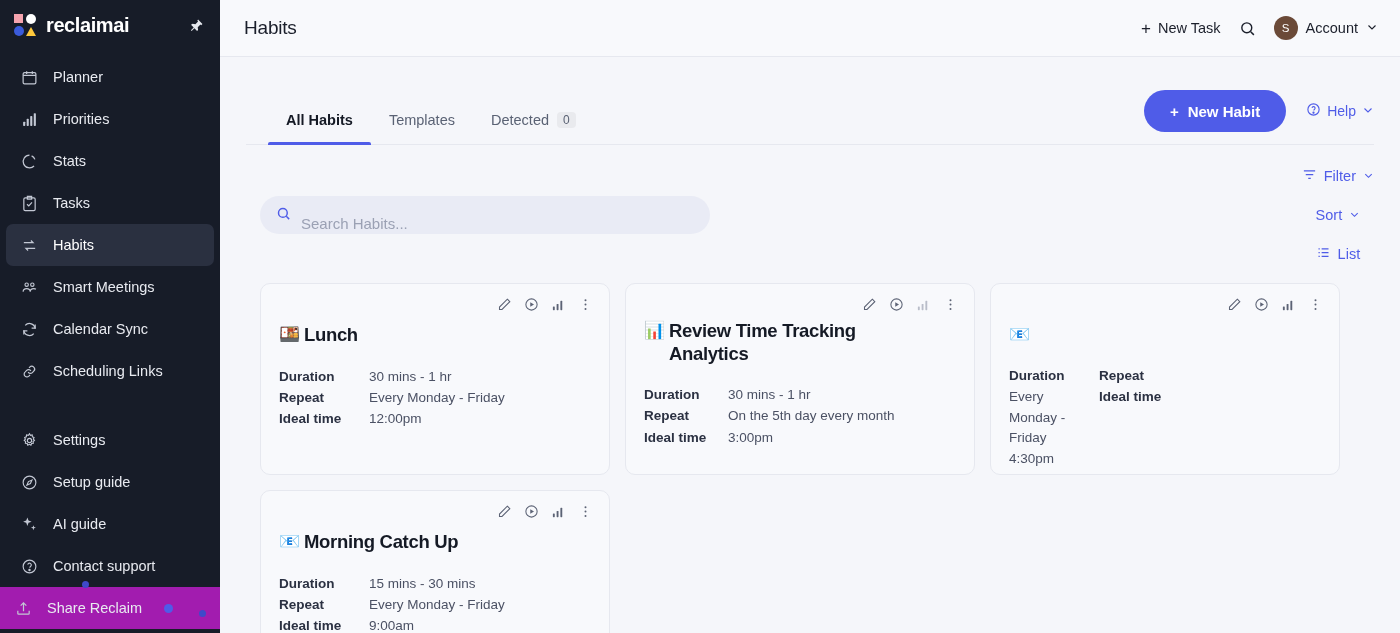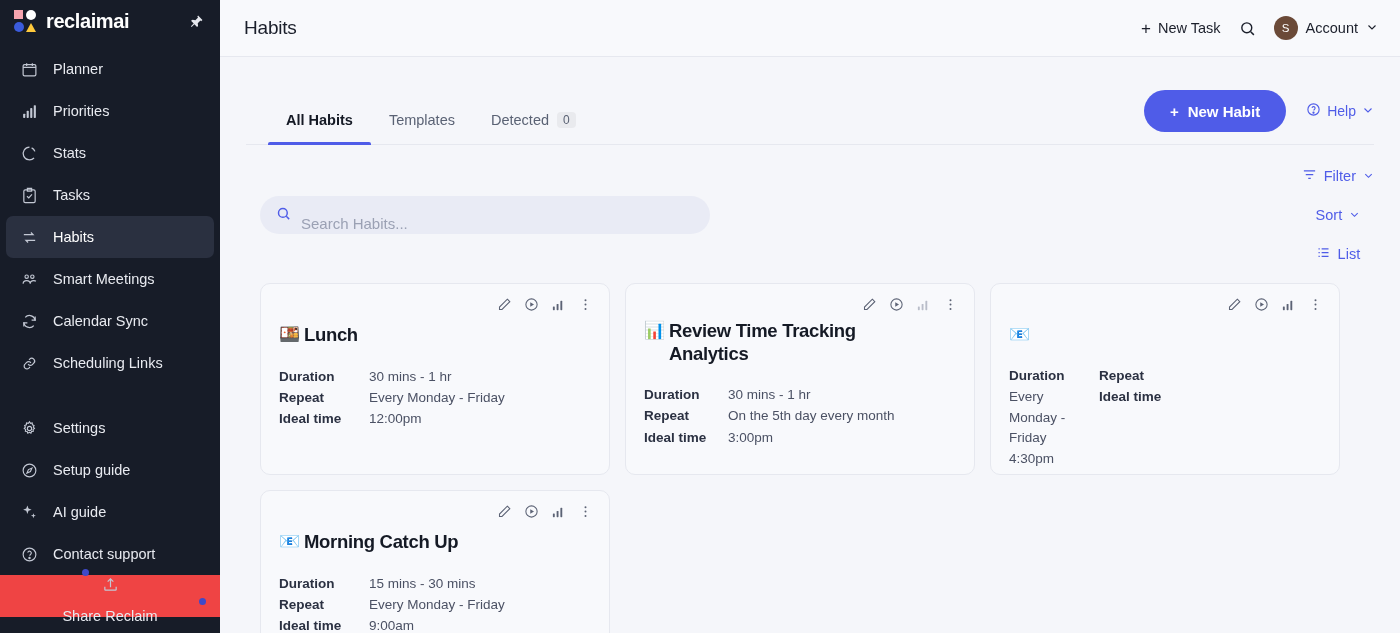--- a/index.html
+++ b/index.html
@@ -48,22 +48,22 @@
   .nav-item {
     height: 42px; display: flex; align-items: center; gap: 14px;
     padding: 0 14px; margin: 0 6px; border-radius: 7px;
     color: #e8eaf0; font-size: 14.5px; cursor: pointer;
   }
   .nav-item .ico { width: 19px; height: 19px; display:flex; align-items:center; justify-content:center; color:#c3c8d4; flex:0 0 19px;}
   .nav-item.active { background: #2a3040; }
   .nav-item.active .label { color: #ffffff; }
   .label { white-space: nowrap; }
   .nav-gap { height: 28px; }
-  .nav-bottom { margin-top: auto; padding-bottom: 16px; }
-  .share-row { background: #ef4444; margin: 0; border-radius: 0; position: relative; flex-direction: column; }
+  .nav-bottom { margin-top: auto; padding-bottom: 4px; }
+  .share-row { background: #a21caf; margin: 0; border-radius: 0; position: relative; }
   .dot-blue { width: 9px; height: 9px; border-radius: 50%; background: #4f5ce8; display:inline-block;}
   .dot-blue-sm { width: 7px; height: 7px; border-radius: 50%; background: #3f49c9; display:inline-block;}
   .dot-top { position: absolute; width: 7px; height: 7px; border-radius: 50%; background: #3f49c9; top: -6px; left: 82px;}
   .dot-right { position: absolute; right: 14px; top: 17px; }
 
   
   .main { flex: 1; display: flex; flex-direction: column; background: #f5f6fa; min-width: 0;}
   .topbar {
     height: 57px; background: #f8f9fc; border-bottom: 1px solid #e6e8ef;
     display: flex; align-items: center; padding: 0 22px 0 24px; flex: 0 0 57px;

